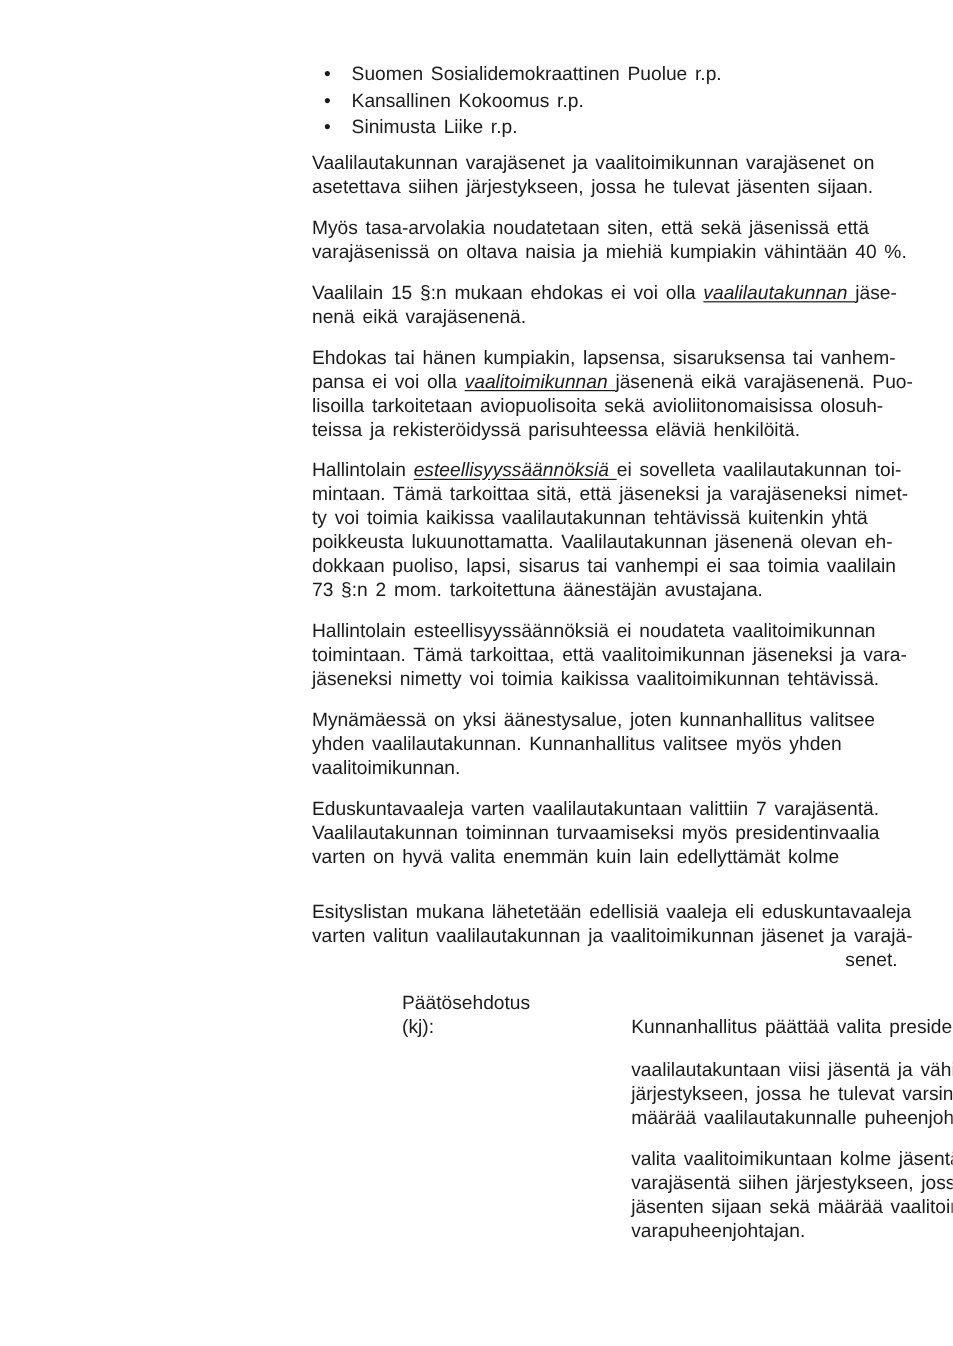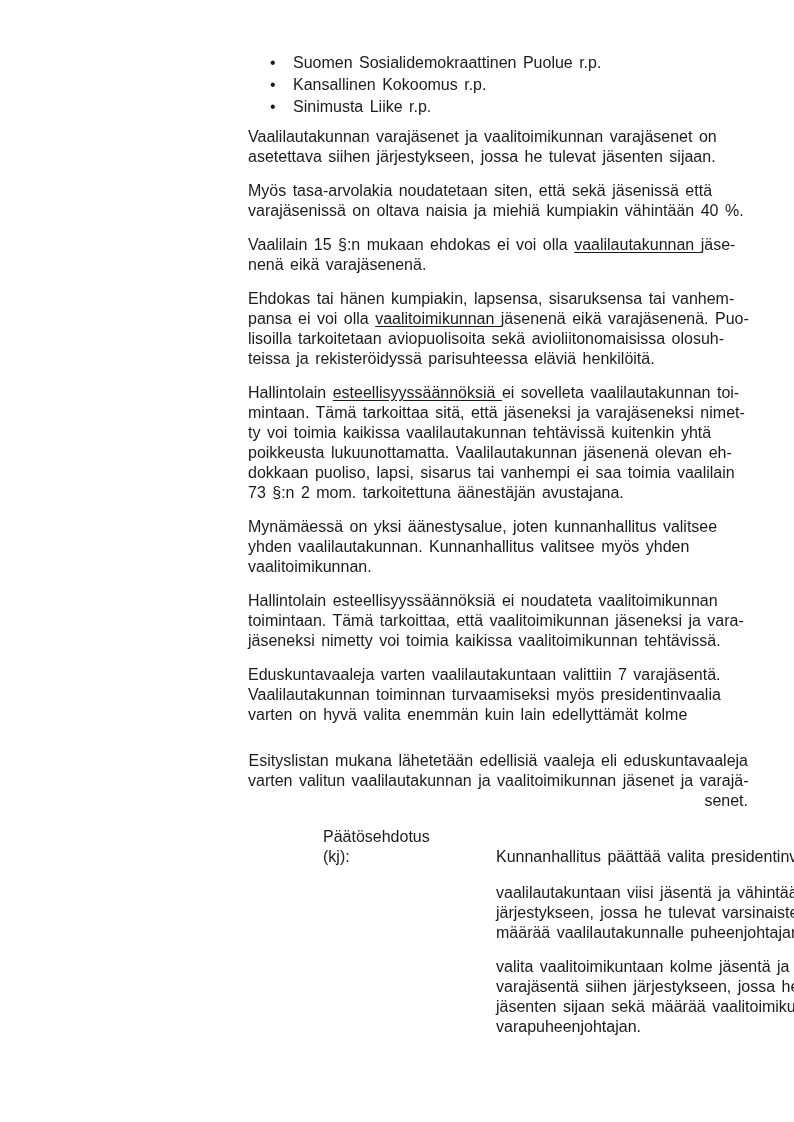--- a/index.html
+++ b/index.html
@@ -14,23 +14,23 @@
     font-family: "Liberation Sans", sans-serif;
     font-size: 16px;
     color: #1b1b1b;
   }
   .main { margin-left: 248px; width: 500px; }
   .bullets { list-style: none; margin: 0 0 9px 0; padding: 0; }
   .bullets li { position: relative; padding-left: 45px; line-height: 22px; white-space: pre; word-spacing: 2px; }
   .bullet-glyph { position: absolute; left: 22px; top: 0; }
   .para { margin: 0 0 14px 0; }
   .gap-large { margin-top: 26px; text-align: right; }
-  .line { line-height: 20px; white-space: pre; word-spacing: 2px; }
-  .ul { text-decoration: underline; text-underline-offset: 2px; }
-  .decision-row { display: flex; margin-top: 16px; }
+  .line { line-height: 20px; white-space: pre; word-spacing: 2px; margin-left: 12px; }
+  .ul { text-decoration: underline; text-underline-offset: 2px; font-style: italic; }
+  .decision-row { display: flex; margin-top: 16px; gap: 18px; }
   .decision-gutter { width: 248px; min-width: 248px; box-sizing: border-box; padding-left: 75px; }
   .decision-gutter .line { word-spacing: 0; }
   .decision-col { width: 500px; }
   .decision-col .intro { margin-top: 20px; }
   .decision-paragraphs { margin-top: 16px; }
 </style>
 </head>
 <body>
 
 <div class="page">
@@ -61,28 +61,28 @@
         </div>
         <div class="para">
           <div class="line"><span>Hallintolain </span><span class="ul">esteellisyyssäännöksiä </span><span>ei sovelleta vaalilautakunnan toi-</span></div>
           <div class="line">mintaan. Tämä tarkoittaa sitä, että jäseneksi ja varajäseneksi nimet-</div>
           <div class="line">ty voi toimia kaikissa vaalilautakunnan tehtävissä kuitenkin yhtä</div>
           <div class="line">poikkeusta lukuunottamatta. Vaalilautakunnan jäsenenä olevan eh-</div>
           <div class="line">dokkaan puoliso, lapsi, sisarus tai vanhempi ei saa toimia vaalilain</div>
           <div class="line">73 §:n 2 mom. tarkoitettuna äänestäjän avustajana.</div>
         </div>
         <div class="para">
+          <div class="line">Hallintolain esteellisyyssäännöksiä ei noudateta vaalitoimikunnan</div>
+          <div class="line">toimintaan. Tämä tarkoittaa, että vaalitoimikunnan jäseneksi ja vara-</div>
+          <div class="line">jäseneksi nimetty voi toimia kaikissa vaalitoimikunnan tehtävissä.</div>
+        </div>
+        <div class="para">
           <div class="line">Mynämäessä on yksi äänestysalue, joten kunnanhallitus valitsee</div>
           <div class="line">yhden vaalilautakunnan. Kunnanhallitus valitsee myös yhden</div>
           <div class="line">vaalitoimikunnan.</div>
-        </div>
-        <div class="para">
-          <div class="line">Hallintolain esteellisyyssäännöksiä ei noudateta vaalitoimikunnan</div>
-          <div class="line">toimintaan. Tämä tarkoittaa, että vaalitoimikunnan jäseneksi ja vara-</div>
-          <div class="line">jäseneksi nimetty voi toimia kaikissa vaalitoimikunnan tehtävissä.</div>
         </div>
         <div class="para">
           <div class="line">Eduskuntavaaleja varten vaalilautakuntaan valittiin 7 varajäsentä.</div>
           <div class="line">Vaalilautakunnan toiminnan turvaamiseksi myös presidentinvaalia</div>
           <div class="line">varten on hyvä valita enemmän kuin lain edellyttämät kolme</div>
         </div>
         <div class="para gap-large">
           <div class="line">Esityslistan mukana lähetetään edellisiä vaaleja eli eduskuntavaaleja</div>
           <div class="line">varten valitun vaalilautakunnan ja vaalitoimikunnan jäsenet ja varajä-</div>
           <div class="line">senet.</div>

